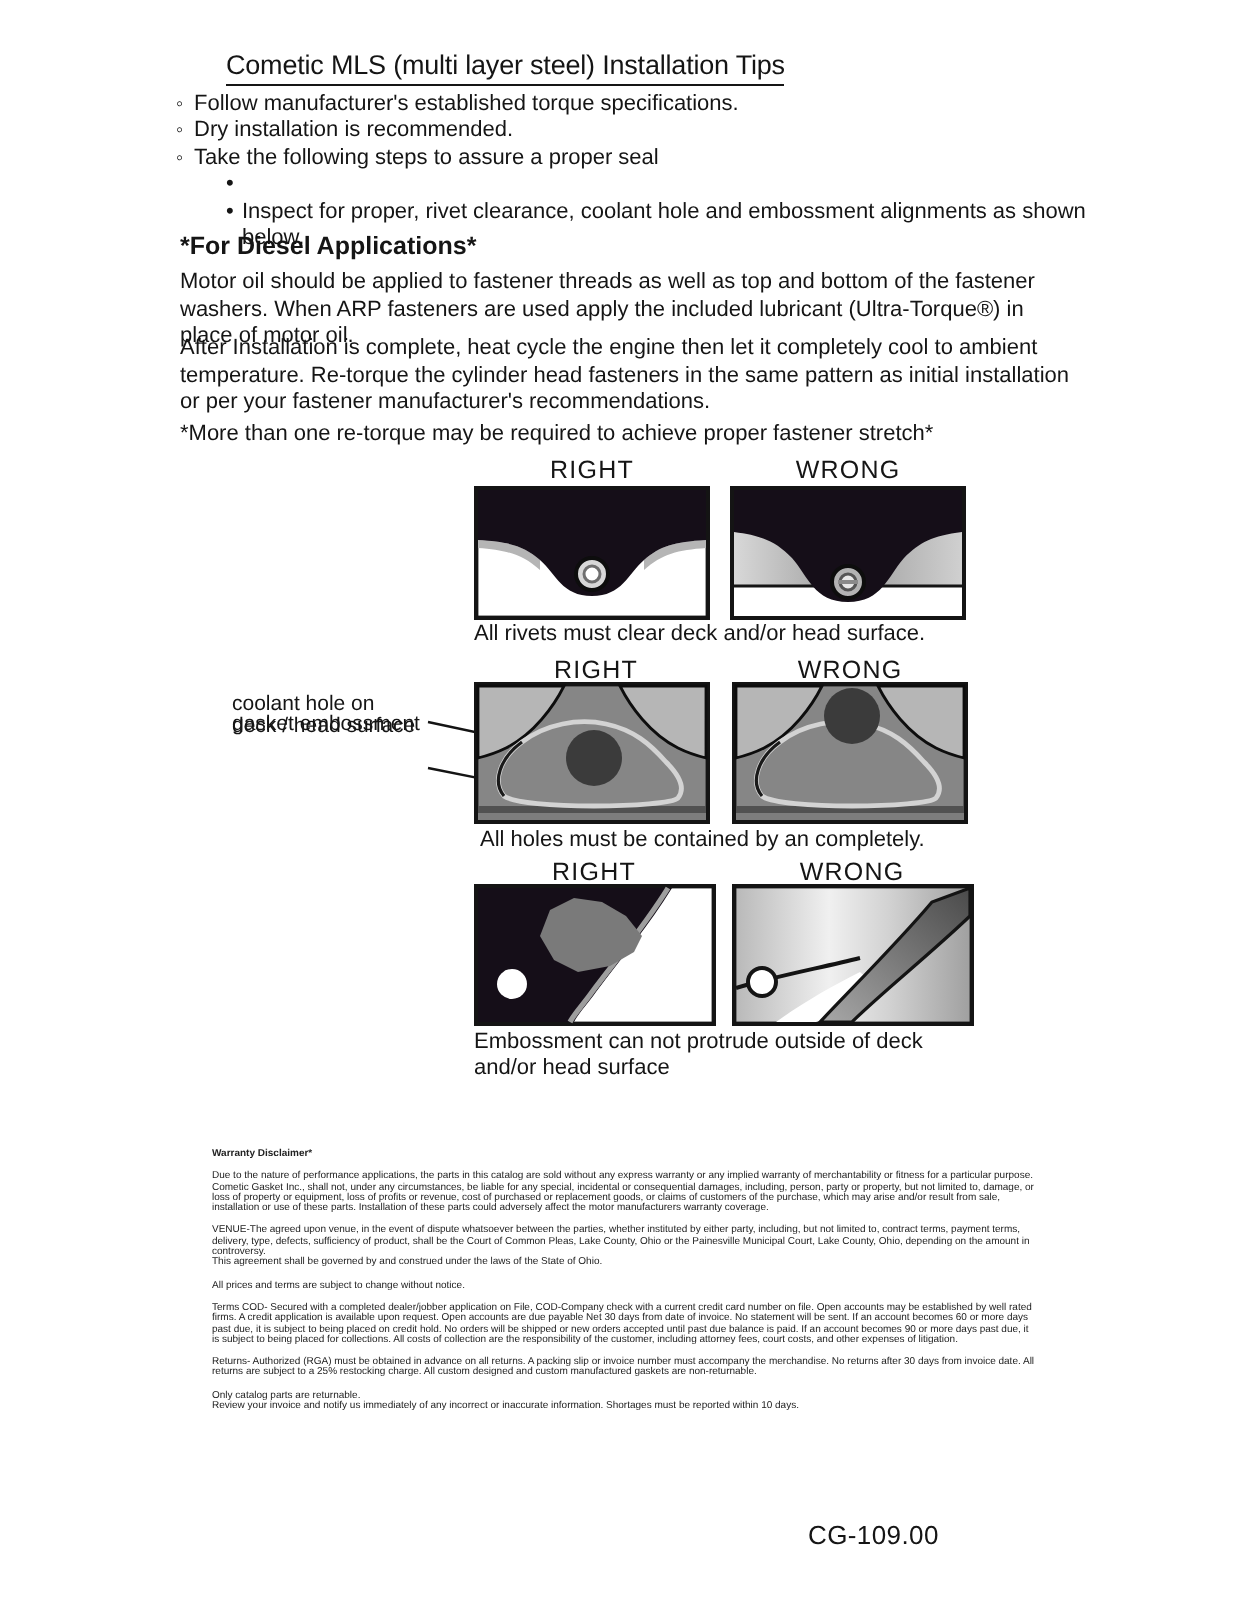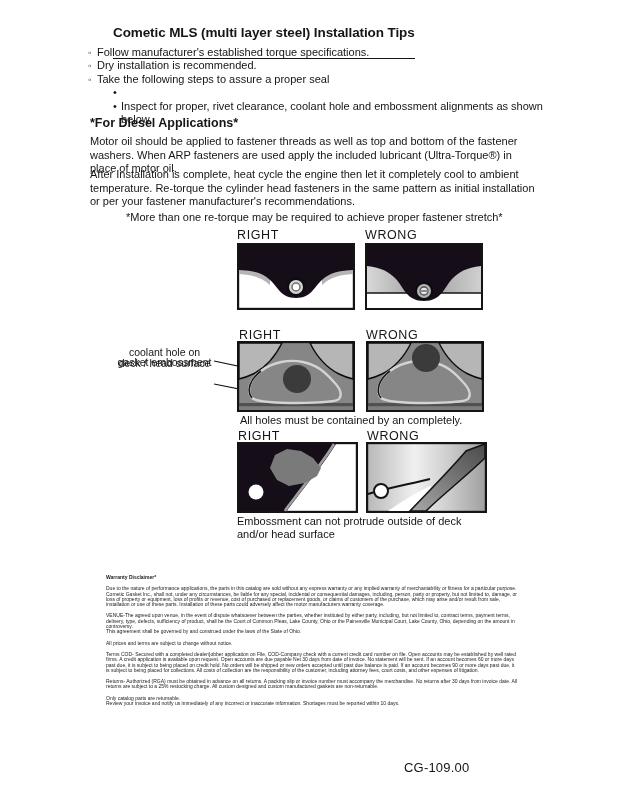--- a/index.html
+++ b/index.html
@@ -1,30 +1,30 @@
 <!DOCTYPE html>
 <html><head>
 <meta charset="utf-8">
 <style>
   html,body{margin:0;padding:0;background:#ffffff;}
   .page{position:relative;width:618px;height:800px;background:#ffffff;overflow:hidden;
         font-family:"Liberation Sans", sans-serif;color:#151515;}
   .abs{position:absolute;}
-  .title{left:113px;top:25px;font-size:13.5px;font-weight:bold;letter-spacing:-0.1px;
-         border-bottom:1.7px solid #151515;padding-bottom:18px;}
+  .title{left:113px;top:25px;font-size:13.5px;font-weight:normal;letter-spacing:-0.1px;
+         border-bottom:1.7px solid #151515;padding-bottom:2px;}
   .tips{left:88px;top:46px;font-size:11px;line-height:13.4px;width:460px;}
   .b-row{display:flex;}
   .b-row .mk{width:9px;flex:0 0 9px;font-size:10px;}
   .b-row.sub{padding-left:25px;}
   .b-row.sub .mk{width:8px;flex:0 0 8px;font-size:11px;}
   .diesel-h{left:90px;top:116px;font-size:12.5px;font-weight:bold;}
   .para{left:90px;width:447px;font-size:11px;line-height:13.6px;}
-  .dg-label{width:118px;text-align:left;font-size:12.5px;letter-spacing:0.6px;}
+  .dg-label{width:118px;text-align:center;font-size:12.5px;letter-spacing:0.6px;}
   .caption{font-size:11px;line-height:12.5px;}
-  .ann{left:116px;width:97px;text-align:center;font-size:10.5px;line-height:11px;}
+  .ann{left:116px;width:97px;text-align:left;font-size:10.5px;line-height:11px;}
   .disc{left:106px;top:575px;width:412px;font-size:5px;line-height:5.3px;color:#222;}
   .disc p{margin:0 0 6px 0;}
   .disc p.tight{margin:0;}
   .disc .dh{font-weight:bold;margin:0 0 6px 0;}
   .code{font-size:13px;letter-spacing:0.2px;}
   svg{display:block;}
 </style>
 </head>
 <body>
 
@@ -50,21 +50,21 @@
     </div>
     <div class="b-row sub">
       <span class="mk">•</span>
       <span>Inspect for proper, rivet clearance, coolant hole and embossment alignments as shown below.</span>
     </div>
   </div>
 
   <div class="abs diesel-h">*For Diesel Applications*</div>
   <div class="abs para" style="top:168px;">After Installation is complete, heat cycle the engine then let it completely cool to ambient temperature. Re-torque the cylinder head fasteners in the same pattern as initial installation or per your fastener manufacturer's recommendations.</div>
   <div class="abs para" style="top:135px;">Motor oil should be applied to fastener threads as well as top and bottom of the fastener washers. When ARP fasteners are used apply the included lubricant (Ultra-Torque®) in place of motor oil.</div>
-  <div class="abs para" style="top:211px;margin-left:36px;">*More than one re-torque may be required to achieve proper fastener stretch*</div>
+  <div class="abs para" style="top:211px;">*More than one re-torque may be required to achieve proper fastener stretch*</div>
 
   <div class="abs dg-label" style="left:237px;top:228px;">RIGHT</div>
   <div class="abs dg-label" style="left:365px;top:228px;">WRONG</div>
 
   <svg class="abs" style="left:237px;top:243px;" width="118" height="67" viewBox="0 0 118 67">
     <rect x="1" y="1" width="116" height="65" fill="#ffffff" stroke="#141414" stroke-width="2.4"></rect>
     <path d="M2,27 C18,28 25,30 33,37 L33,42 C24,34 16,32 2,31 Z" fill="#b5b5b5"></path>
     <path d="M116,27 C100,28 93,30 85,37 L85,42 C94,34 102,32 116,31 Z" fill="#b5b5b5"></path>
     <path d="M2,2 H116 V27 C100,28 93,30 85,37 C77,44 74,55 59,55 C44,55 41,44 33,37 C25,30 18,28 2,27 Z" fill="#150e18"></path>
     <circle cx="59" cy="44" r="8" fill="#d7d7d7" stroke="#0d0d0d" stroke-width="2"></circle>
@@ -82,20 +82,21 @@
     <rect x="1" y="1" width="116" height="65" fill="#ffffff" stroke="#141414" stroke-width="2.4"></rect>
     <rect x="2" y="22" width="114" height="28" fill="url(#g1)"></rect>
     <rect x="2" y="50" width="114" height="15" fill="#ffffff"></rect>
     <line x1="2" y1="50" x2="116" y2="50" stroke="#141414" stroke-width="1.4"></line>
     <path d="M2,2 H116 V23 C101,25 95,28 87,36 C79,45 76,58 59,58 C42,58 39,45 31,36 C23,28 17,25 2,23 Z" fill="#150e18"></path>
     <circle cx="59" cy="48" r="8" fill="#b3b3b3" stroke="#0d0d0d" stroke-width="2"></circle>
     <circle cx="59" cy="48" r="4" fill="#e8e8e8" stroke="#555555" stroke-width="1.5"></circle>
     <line x1="54" y1="48" x2="64" y2="48" stroke="#8a8a8a" stroke-width="2"></line>
   </svg>
 
+  <div class="abs caption" style="left:237px;top:311px;">All rivets must clear deck and/or head surface.</div>
 
   <div class="abs dg-label" style="left:239px;top:328px;">RIGHT</div>
   <div class="abs dg-label" style="left:366px;top:328px;">WRONG</div>
 
   <div class="abs ann" style="top:347px;">
     <div>coolant hole on</div>
     <div>deck / head surface</div>
   </div>
   <div class="abs ann" style="top:357px;">gasket embossment</div>
 

